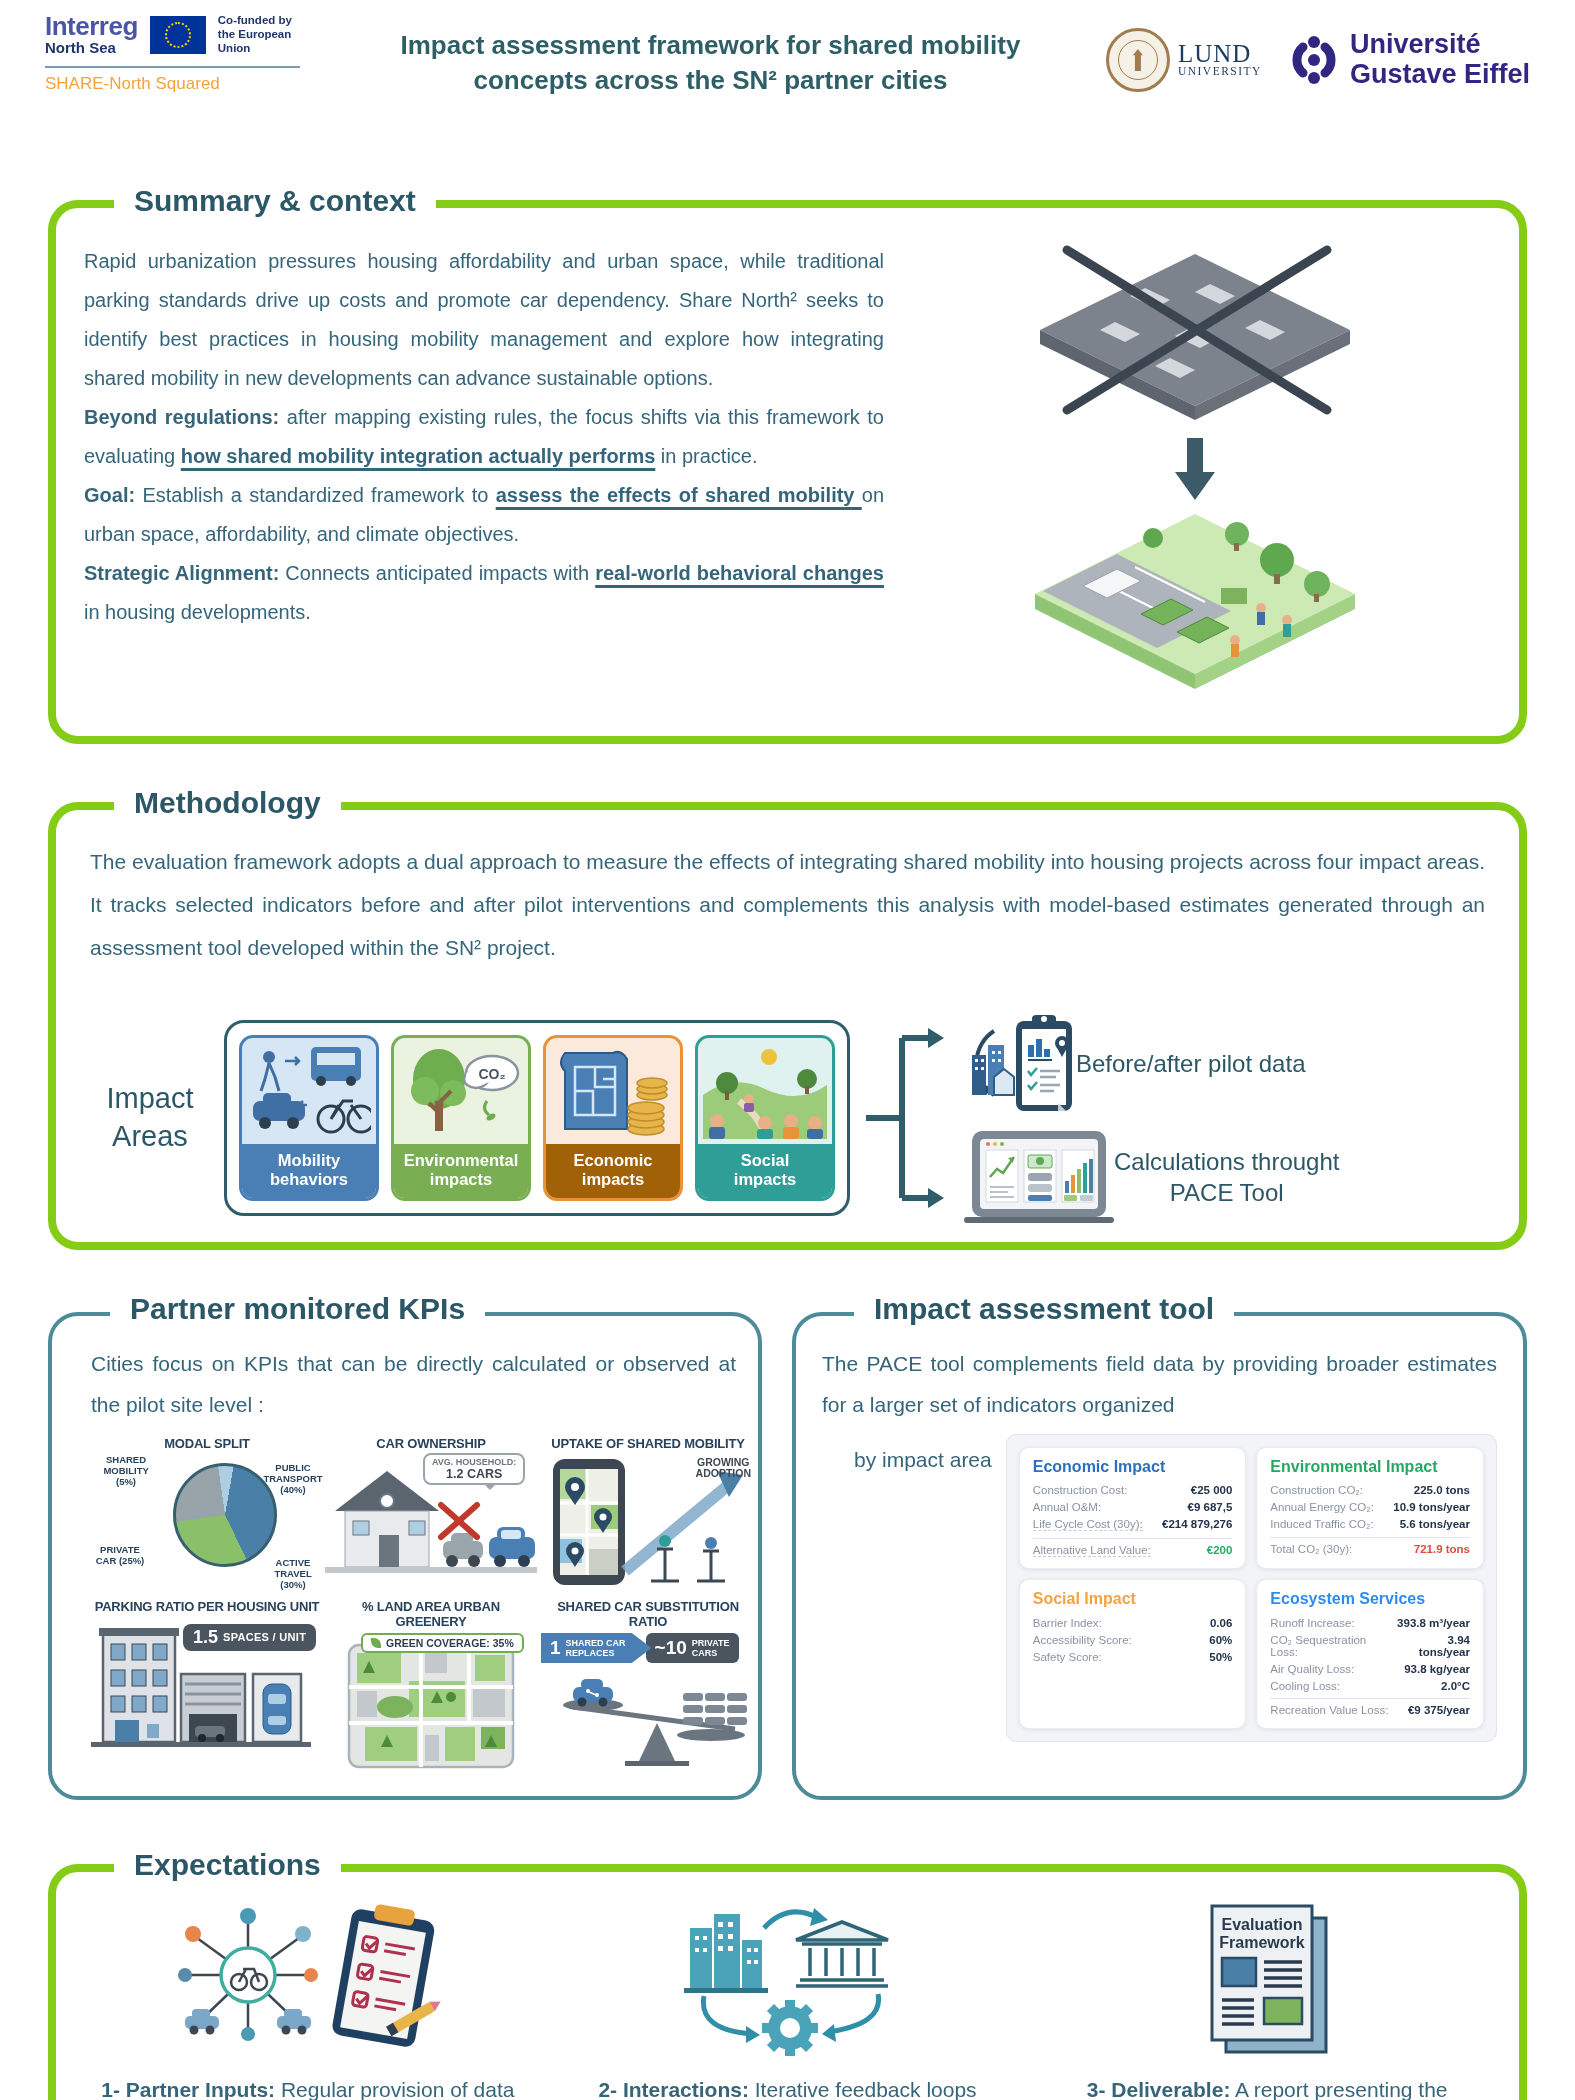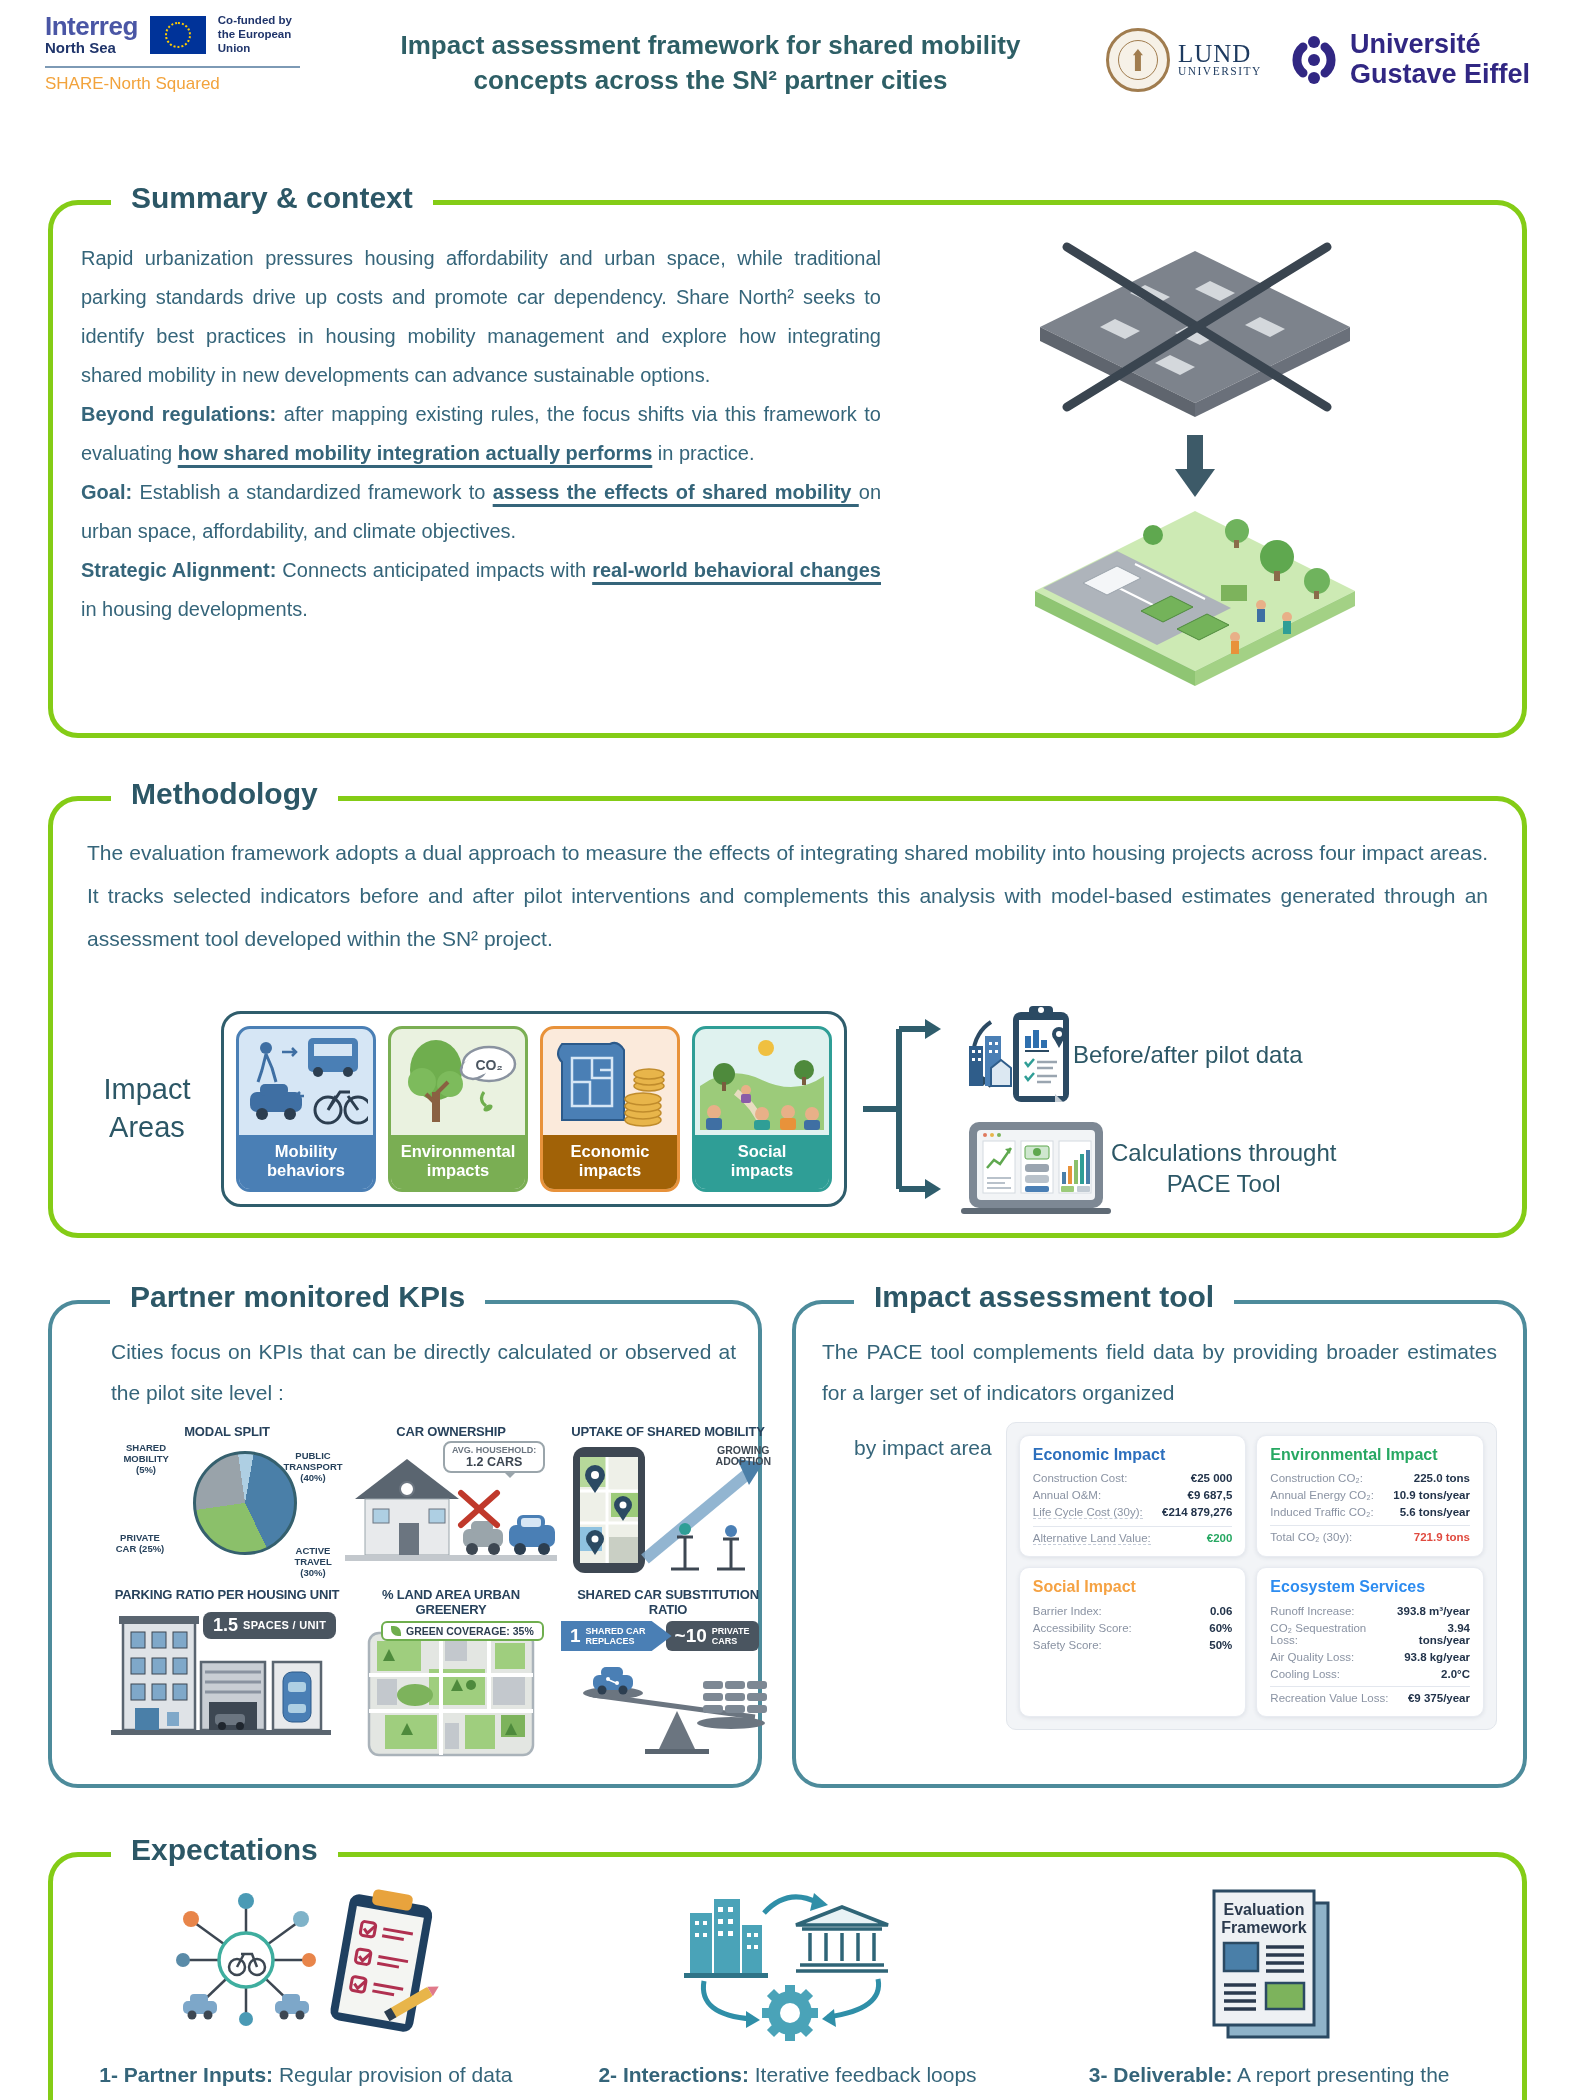--- a/index.html
+++ b/index.html
@@ -21,21 +21,21 @@
   .lund{display:flex;align-items:center;gap:8px;}
   .lund-seal{width:58px;height:58px;border:3px solid #a07c4e;border-radius:50%;background:#f6f1e7;
              display:flex;align-items:center;justify-content:center;}
   .lund-seal-in{width:38px;height:38px;border:1px solid #a07c4e;border-radius:50%;display:flex;align-items:center;justify-content:center;}
   .lund-tower{width:10px;height:22px;background:#a07c4e;clip-path:polygon(50% 0,100% 28%,80% 28%,80% 100%,20% 100%,20% 28%,0 28%);}
   .lund-name{font-family:"Liberation Serif",serif;color:#1d3a5f;font-size:25px;letter-spacing:1px;line-height:.9;}
   .lund-sub{font-family:"Liberation Serif",serif;color:#1d3a5f;font-size:11.5px;letter-spacing:1.5px;}
   .uge{display:flex;align-items:center;gap:10px;}
   .uge-name{color:#312783;font-size:27px;font-weight:800;line-height:1.1;}
   
-  .section{position:relative;border:5px solid #84cc16;border-radius:30px;margin:12px 48px;background:#fff;}
+  .section{position:relative;border:8px solid #84cc16;border-radius:30px;margin:12px 48px;background:#fff;}
   .sec-title{position:absolute;top:-24px;left:58px;background:#fff;padding:0 20px;
              font-size:30px;font-weight:800;color:#2c5766;white-space:nowrap;}
   
   .summary{margin-top:66px;height:528px;}
   .summary-in{display:flex;padding:34px 30px 10px 28px;gap:16px;}
   .sum-text{width:800px;font-size:20px;line-height:1.95;text-align:justify;}
   .sum-text p{margin:0;}
   .b{font-weight:800;}
   .u{font-weight:800;text-decoration:underline;text-decoration-thickness:2.5px;text-underline-offset:5px;}
   .sum-illo{flex:1;display:flex;justify-content:center;}
@@ -53,21 +53,21 @@
   .c-env{border-color:#7aae53;background:#eaf2e0;} .c-env .band{background:#7aae53;}
   .c-eco{border-color:#e8923a;background:#fbeadb;} .c-eco .band{background:#a16207;}
   .c-soc{border-color:#2f9e96;background:#dff2ef;} .c-soc .band{background:#2f9e96;}
   .outputs{display:flex;flex-direction:column;gap:14px;}
   .output-row{display:flex;align-items:center;}
   .output-label{font-size:24px;color:#2c5766;text-align:center;line-height:1.3;}
   
   .two-col{display:flex;gap:30px;margin:62px 48px 0 48px;}
   .kpis{position:relative;border:4px solid #4d8b9b;border-radius:30px;width:706px;height:480px;background:#fff;}
   .tool{position:relative;border:4px solid #4d8b9b;border-radius:30px;flex:1;height:480px;background:#fff;}
-  .kpis-in{padding:28px 22px 0 24px;margin-left:35px;}
+  .kpis-in{padding:28px 22px 0 39px;}
   .kpi-intro{font-size:21px;line-height:1.95;text-align:justify;margin:0;}
   .kpi-grid{display:grid;grid-template-columns:232px 212px 218px;gap:6px 2px;margin-top:10px;}
   .kpi-tile{position:relative;}
   .kpi-title{font-size:13px;font-weight:800;color:#27425c;text-align:center;letter-spacing:-.2px;margin-bottom:2px;}
   .pie-wrap{position:relative;height:140px;}
   .pie{position:absolute;left:82px;top:10px;width:98px;height:98px;border-radius:50%;border:3px solid #35606e;
        background:conic-gradient(from -8deg,#aecfe3 0 5%,#4a7fa8 5% 45%,#8bc06a 45% 75%,#99a3aa 75% 100%);}
   .pie-lab{position:absolute;font-size:9.5px;font-weight:800;color:#27425c;text-align:center;line-height:1.15;}
   .pl-shared{left:2px;top:2px;width:66px;}
   .pl-public{right:-6px;top:10px;width:72px;}

